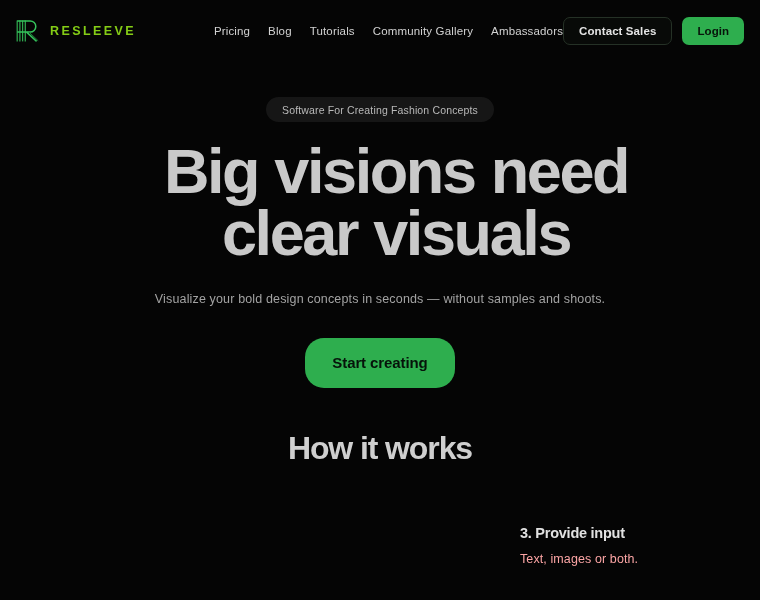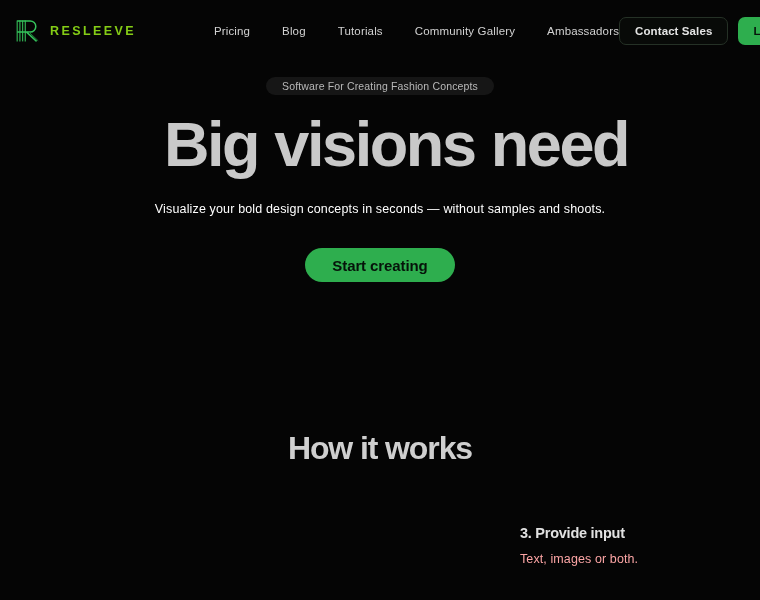--- a/index.html
+++ b/index.html
@@ -55,21 +55,21 @@
   .brand-name {
     color: #84cc16;
     font-size: 12.5px;
     font-weight: 700;
     letter-spacing: 2.4px;
   }
 
   .nav {
     display: flex;
     align-items: center;
-    gap: 32px;
+    gap: 18px;
     margin-left: 78px;
     flex: 0 0 auto;
   }
 
   .nav-link {
     color: #d2d2d2;
     font-size: 11.5px;
     font-weight: 400;
     letter-spacing: 0.15px;
     text-decoration: none;
@@ -124,22 +124,22 @@
     position: absolute;
     top: 62px; left: 0;
     width: 760px;
     text-align: center;
   }
 
   .badge {
     display: inline-flex;
     align-items: center;
     justify-content: center;
-    margin-top: 15px;
-    height: 18px;
+    margin-top: 35px;
+    height: 25px;
     padding: 0 16px;
     border-radius: 13px;
     background: #161616;
     color: #b9b9b9;
     font-size: 10.5px;
     font-weight: 400;
     letter-spacing: 0.15px;
     white-space: nowrap;
   }
 
@@ -149,35 +149,35 @@
     font-size: 63px;
     line-height: 0.99;
     font-weight: 700;
     letter-spacing: -2.4px;
     word-spacing: 1px;
     margin-left: 32px;
   }
 
   .hero-sub {
     margin-top: 27px;
-    color: #ffffff;
+    color: #a3a3a3;
     font-size: 12.5px;
     font-weight: 400;
     letter-spacing: 0.15px;
   }
 
   .hero-cta-wrap {
     margin-top: 32px;
   }
 
   .btn-cta {
     display: inline-flex;
     align-items: center;
     justify-content: center;
-    height: 34px;
+    height: 50px;
     padding: 0 27px;
     border: none;
     border-radius: 19px;
     background: #2eae4e;
     color: #06130a;
     font-size: 15px;
     font-weight: 700;
     letter-spacing: -0.1px;
     cursor: pointer;
   }
@@ -269,20 +269,21 @@
     </div>
 
   </header>
 
   <section class="hero">
 
     <div class="badge">Software For Creating Fashion Concepts</div>
 
     <h1 class="hero-title">
       <span>Big visions need</span><br>
+      <span>clear visuals</span>
     </h1>
 
     <p class="hero-sub">Visualize your bold design concepts in seconds — without samples and shoots.</p>
 
     <div class="hero-cta-wrap">
       <button class="btn-cta">Start creating</button>
     </div>
 
   </section>
 

